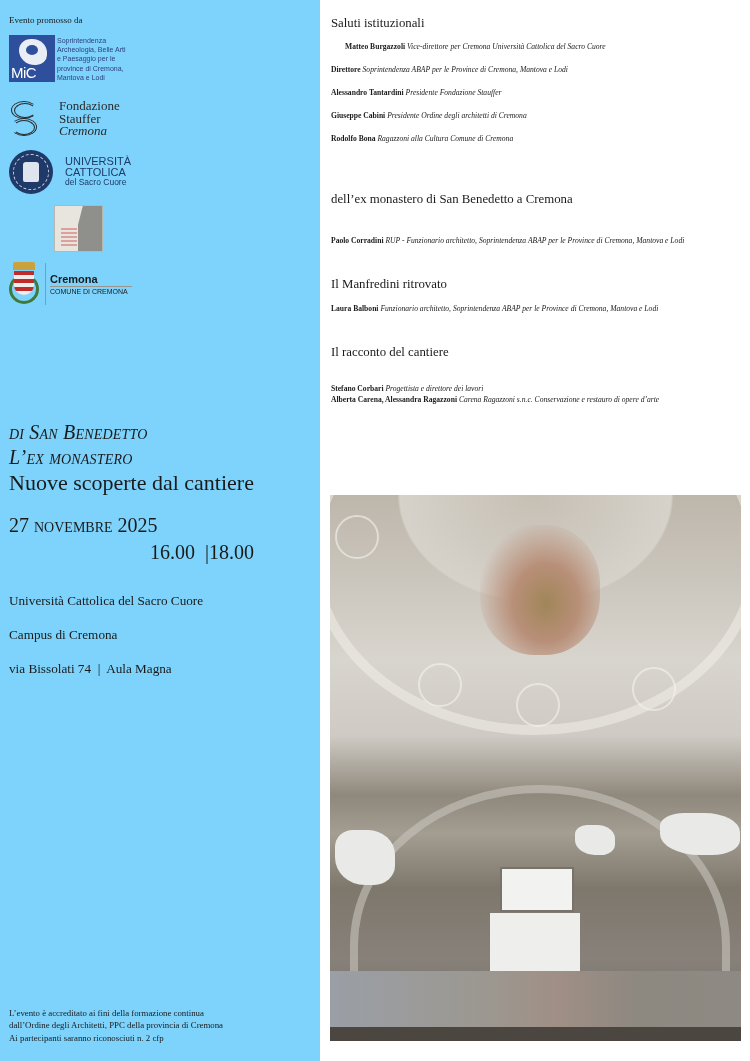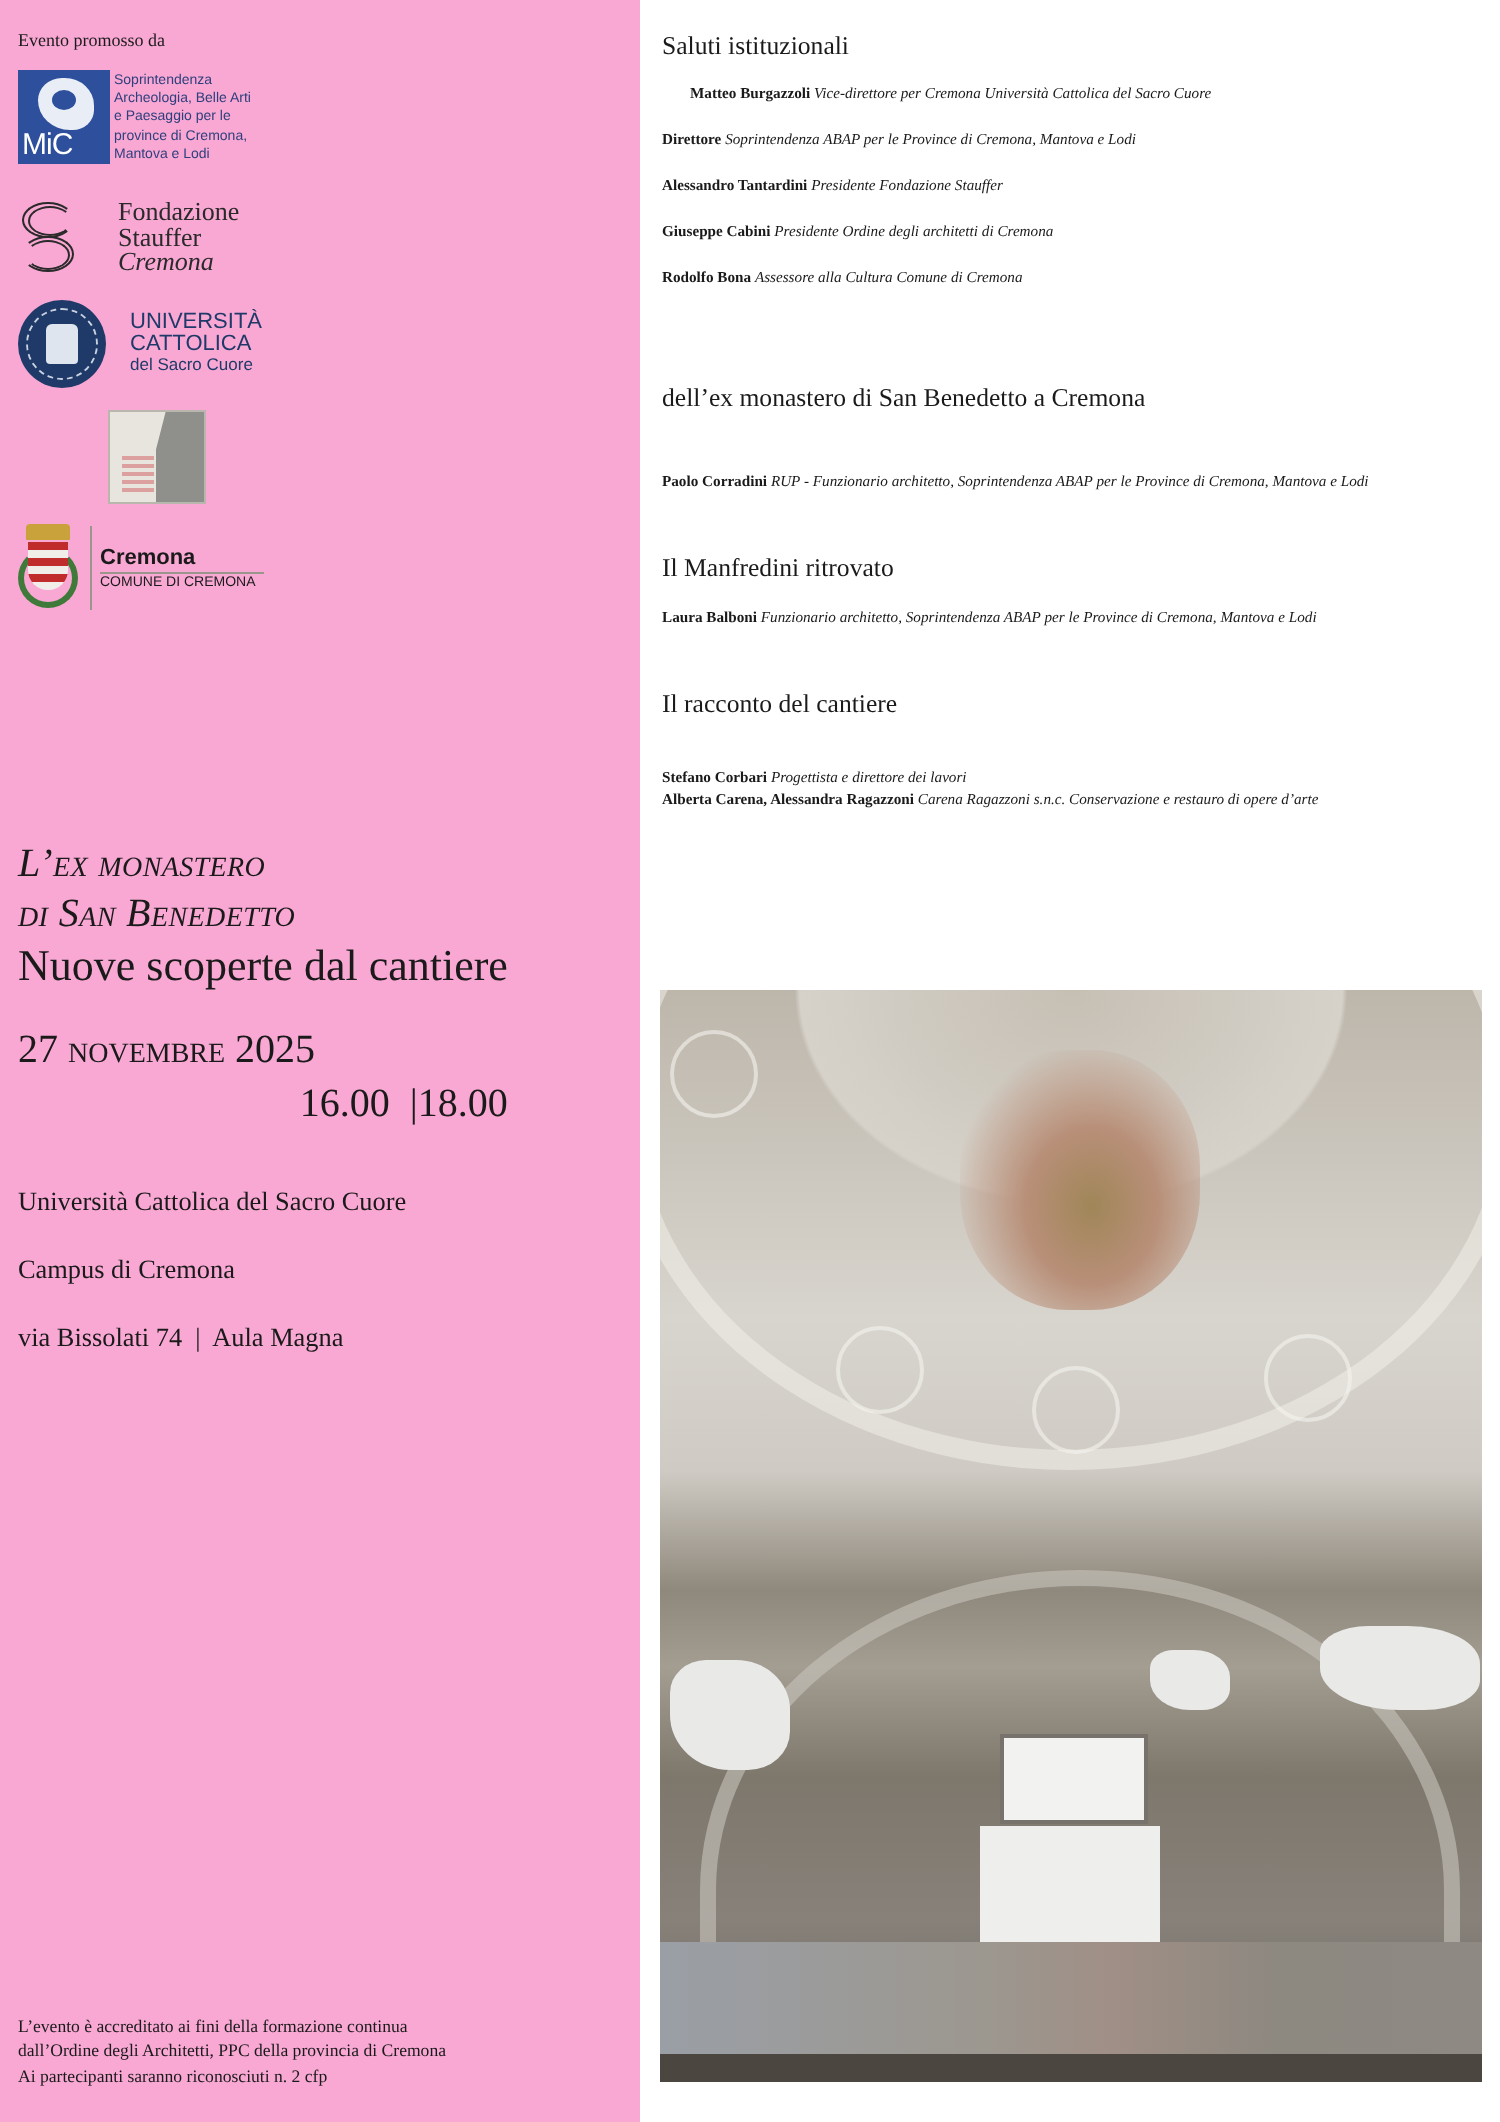--- a/index.html
+++ b/index.html
@@ -1,19 +1,19 @@
 <!DOCTYPE html>
 <html><head>
   <meta charset="utf-8">
   <style>
     * { margin: 0; padding: 0; box-sizing: border-box; }
     html, body { width: 750px; height: 1061px; overflow: hidden; background: #ffffff; }
     body { position: relative; font-family: "Liberation Serif", "DejaVu Serif", serif; color: #1a1a1a; }
 
-    .left { position: absolute; left: 0; top: 0; width: 320px; height: 1061px; background: #f9a8d4; padding-left: 45px; }
+    .left { position: absolute; left: 0; top: 0; width: 320px; height: 1061px; background: #7dd3fc; padding-left: 45px; }
     .right { position: absolute; left: 320px; top: 0; width: 430px; height: 1061px; background: #ffffff; }
 
     .promo { position: absolute; left: 9px; top: 15px; font-size: 9px; }
 
     .logo { position: absolute; left: 9px; }
     .logo-mic { top: 35px; width: 130px; height: 50px; display: flex; }
     .mic-box { width: 46px; height: 47px; background: #2d4f9c; position: relative; overflow: hidden; }
     .mic-box .blob { position: absolute; left: 10px; top: 4px; width: 28px; height: 26px; background: #e9edf6; border-radius: 45% 55% 40% 60%; }
     .mic-box .blob2 { position: absolute; left: 17px; top: 10px; width: 12px; height: 10px; background: #2d4f9c; border-radius: 50%; }
     .mic-box .mic-txt { position: absolute; left: 2px; bottom: 1px; color: #fff; font-family: "Liberation Sans", sans-serif; font-size: 15px; font-weight: normal; letter-spacing: -0.5px; }
@@ -133,22 +133,22 @@
       <div class="shield"></div>
     </div>
     <div class="comune-sep"></div>
     <div class="comune-text">
       <div class="big">Cremona</div>
       <div class="small">COMUNE DI CREMONA</div>
     </div>
   </div>
 
   <div class="title-block">
+    <div class="t1">di San Benedetto</div>
     <div class="t1">L’ex monastero</div>
-    <div class="t1">di San Benedetto</div>
     <div class="t3">Nuove scoperte dal cantiere</div>
     <div class="date">27 novembre 2025</div>
     <div class="time" style="white-space:pre;">16.00  |18.00</div>
     <div class="venue">Università Cattolica del Sacro Cuore</div>
     <div class="venue">Campus di Cremona</div>
     <div class="venue" style="white-space:pre;">via Bissolati 74  |  Aula Magna</div>
   </div>
 
   <div class="credit">
     <div>L’evento è accreditato ai fini della formazione continua</div>
@@ -168,21 +168,21 @@
 <div class="program speaker" style="top:65px;">
   <span class="nm">Direttore</span> <span class="rl">Soprintendenza ABAP per le Province di Cremona, Mantova e Lodi</span>
 </div>
 <div class="program speaker" style="top:88px;">
   <span class="nm">Alessandro Tantardini</span> <span class="rl">Presidente Fondazione Stauffer</span>
 </div>
 <div class="program speaker" style="top:111px;">
   <span class="nm">Giuseppe Cabini</span> <span class="rl">Presidente Ordine degli architetti di Cremona</span>
 </div>
 <div class="program speaker" style="top:134px;">
-  <span class="nm">Rodolfo Bona</span> <span class="rl">Assessore alla Cultura Comune di Cremona</span>
+  <span class="nm">Rodolfo Bona</span> <span class="rl">Ragazzoni alla Cultura Comune di Cremona</span>
 </div>
 
 <div class="program" style="top:191px;">
   <div class="sec-h">dell’ex monastero di San Benedetto a Cremona</div>
 </div>
 <div class="program speaker" style="top:236px;">
   <span class="nm">Paolo Corradini</span> <span class="rl">RUP - Funzionario architetto, Soprintendenza ABAP per le Province di Cremona, Mantova e Lodi</span>
 </div>
 
 <div class="program" style="top:276px;">

